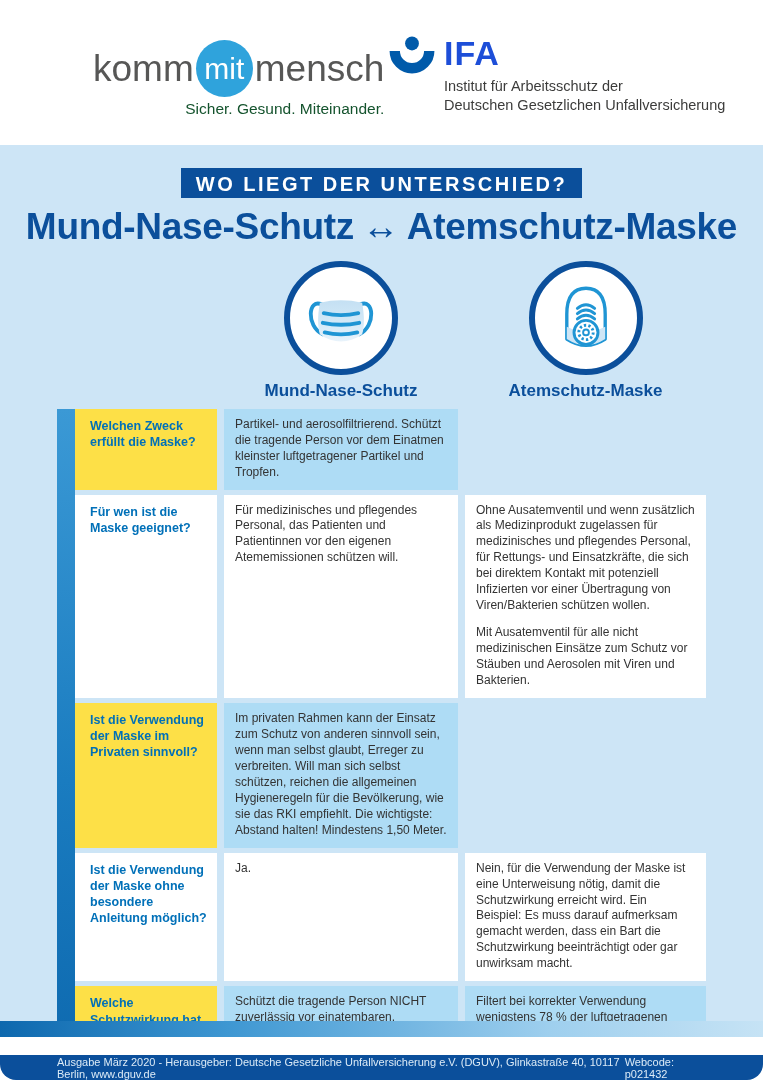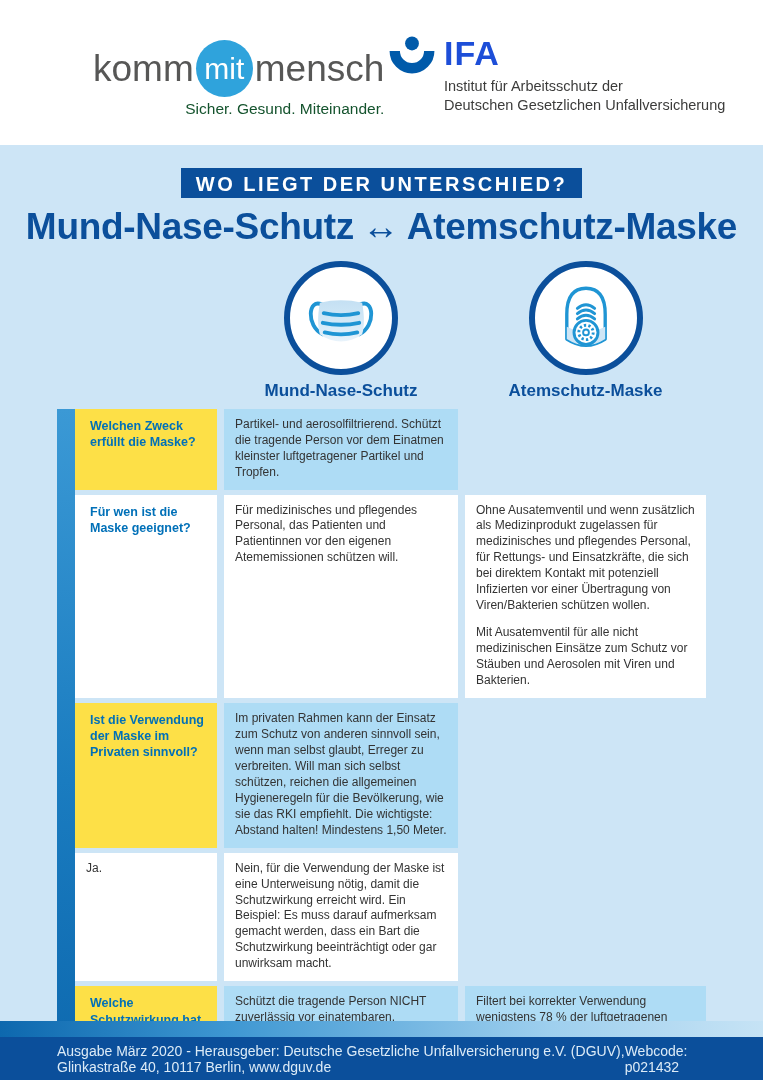--- a/index.html
+++ b/index.html
@@ -1,18 +1,18 @@
 <!DOCTYPE html>
 <html lang="de"><head>
 <meta charset="utf-8">
 <style>
   html,body{margin:0;padding:0;background:#ffffff;}
   .page{
     position:relative;width:763px;height:1080px;margin:0 auto;overflow:hidden;
-    font-family:"Liberation Sans",sans-serif;background:#ffffff;
+    font-family:"Liberation Sans",sans-serif;background:#ffffff;border-radius:16px;
   }
   
   .header{position:absolute;top:0;left:0;width:763px;height:145px;background:#ffffff;}
   .kmm{position:absolute;left:93px;top:40px;}
   .kmm-line{display:flex;align-items:center;color:#575756;font-size:37px;line-height:1;}
   .kmm-circle{
     width:57px;height:57px;border-radius:50%;background:#2fa3dc;color:#ffffff;
     display:flex;align-items:center;justify-content:center;font-size:30px;margin:0 2px;
   }
   .kmm-tagline{text-align:right;color:#14532d;font-size:15.5px;margin-top:3px;}
@@ -53,23 +53,23 @@
   .t-row.odd .cell.q{background:#fde047;}
   .t-row.even .cell{background:#ffffff;}
   .cell p{margin:0 0 11px;}
   .cell p:last-child{margin-bottom:0;}
   .bottom-strip{
     position:absolute;left:0;right:0;bottom:0;height:16px;
     background:linear-gradient(90deg,#0d68ae 0%,#3e97d2 30%,#9ecfee 72%,#c6e3f5 100%);
   }
   
   .footer{
-    position:absolute;left:0;bottom:0;width:763px;height:43px;background:#0b4f9b;
-    display:flex;justify-content:space-between;align-items:center;
-    padding:0 57px;box-sizing:border-box;color:#dcebf7;font-size:14px;
+    position:absolute;left:0;bottom:0;width:763px;height:25px;background:#0b4f9b;
+    display:flex;justify-content:space-between;align-items:flex-end;
+    padding:0 57px;box-sizing:border-box;color:#dcebf7;font-size:11px;
   }
 </style>
 </head>
 <body>
 
 <div class="page">
 
   <div class="header">
     <div class="kmm">
       <div class="kmm-line">
@@ -160,20 +160,21 @@
               <p>Mit Ausatemventil für alle nicht medizinischen Einsätze zum Schutz vor Stäuben und Aerosolen mit Viren und Bakterien.</p>
             </div>
           </div>
           <div class="t-row odd" style="min-height: 106px;">
             <div class="cell q">Ist die Verwendung der Maske im Privaten sinnvoll?</div>
             <div class="cell a">
               <p>Im privaten Rahmen kann der Einsatz zum Schutz von anderen sinnvoll sein, wenn man selbst glaubt, Erreger zu verbreiten. Will man sich selbst schützen, reichen die allgemeinen Hygieneregeln für die Bevölkerung, wie sie das RKI empfiehlt. Die wichtigste: Abstand halten! Mindestens 1,50 Meter.</p>
             </div>
           </div>
           <div class="t-row even" style="min-height: 80px;">
+            <div class="cell q">Ist die Verwendung der Maske ohne besondere Anleitung möglich?</div>
             <div class="cell a">
               <p>Ja.</p>
             </div>
             <div class="cell a">
               <p>Nein, für die Verwendung der Maske ist eine Unterweisung nötig, damit die Schutzwirkung erreicht wird. Ein Beispiel: Es muss darauf aufmerksam gemacht werden, dass ein Bart die Schutzwirkung beeinträchtigt oder gar unwirksam macht.</p>
             </div>
           </div>
           <div class="t-row odd" style="min-height: 49px;">
             <div class="cell q">Welche Schutzwirkung hat die Maske?</div>
             <div class="cell a">

